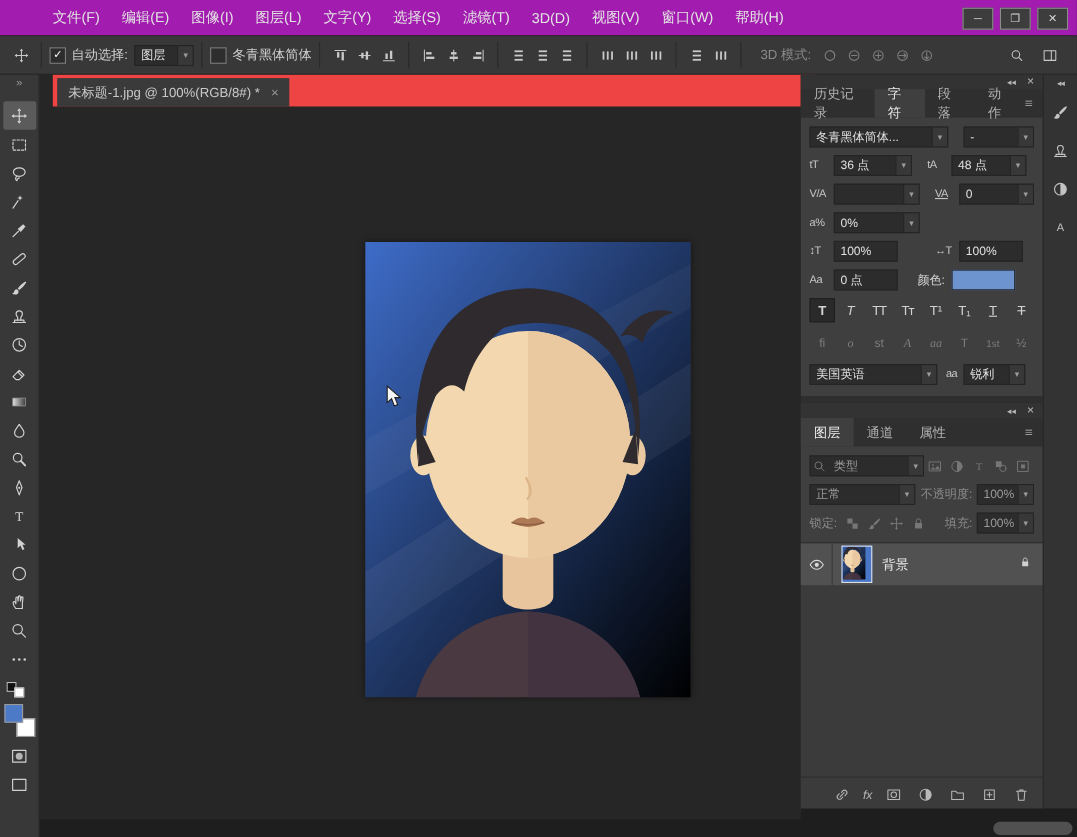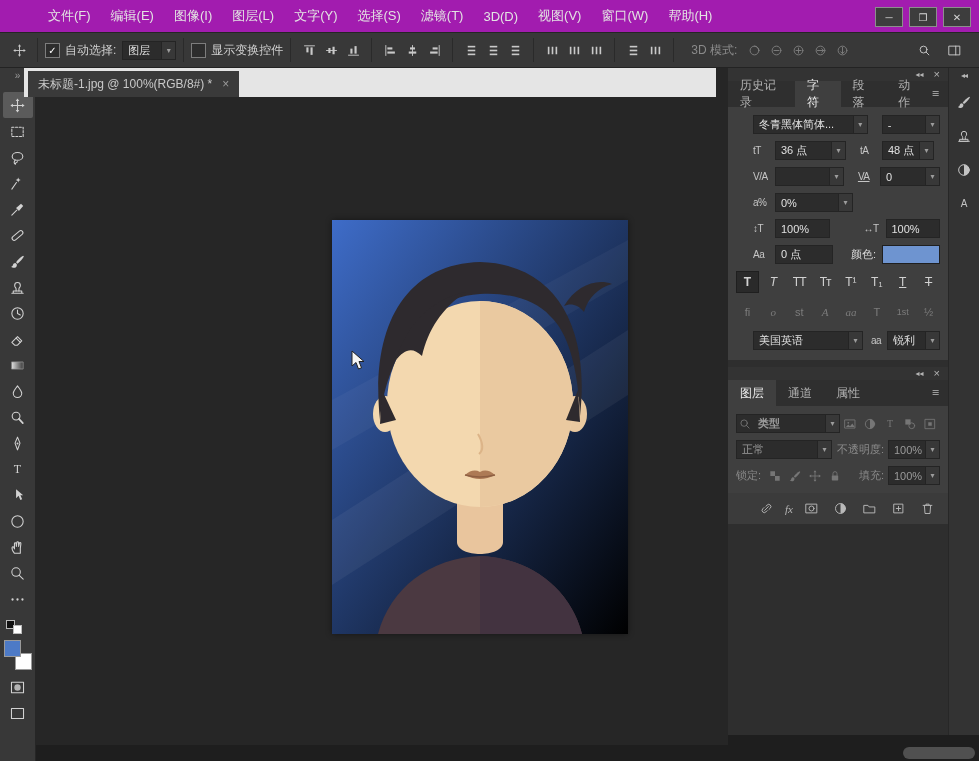--- a/index.html
+++ b/index.html
@@ -31,21 +31,21 @@
   .tool svg.ic{width:17px;height:17px;}
   .defswatch{position:relative;width:16px;height:14px;margin:8px 0 2px -8px;flex:none;}
   .defswatch .b{position:absolute;width:7px;height:7px;border:1px solid #bbb;}
   .defswatch .b.w{right:0;bottom:0;background:#fff;}
   .defswatch .b.k{left:0;top:0;background:#111;}
   .swatches{position:relative;width:28px;height:30px;margin:4px 0;flex:none;}
   .swatches .sq{position:absolute;width:17px;height:17px;border:1px solid #9a9a9a;box-sizing:border-box;}
   .swatches .fg{left:0;top:0;z-index:2;}
   .swatches .bg{right:0;bottom:0;background:#fff;}
   
-  .tabbar{position:absolute;left:24px;top:68px;width:692px;height:29px;background:#e5e5e5;}
+  .tabbar{position:absolute;left:48px;top:68px;width:692px;height:29px;background:#ef4444;}
   .doctab{position:absolute;left:4px;top:3px;height:26px;background:#3a3a3a;display:flex;align-items:center;gap:10px;padding:0 10px;font-size:12px;color:#c9c9c9;}
   .doctab .x{color:#9a9a9a;font-size:12px;}
   .canvas{position:absolute;left:36px;top:97px;width:692px;height:648px;background:#262626;}
   .artwork{position:absolute;left:296px;top:123px;width:296px;height:414px;box-shadow:0 0 6px rgba(0,0,0,.45);}
   .cursor{position:absolute;left:315px;top:253px;width:14px;height:20px;z-index:5;}
   
   .bottomzone{position:absolute;left:36px;top:745px;width:943px;height:16px;background:#1e1e1e;}
   .dockunder{position:absolute;left:728px;top:735px;width:251px;height:12px;background:#1e1e1e;}
   .hthumb{position:absolute;right:4px;top:2px;width:72px;height:12px;background:#505050;border-radius:6px;}
   
@@ -55,21 +55,21 @@
   .strip-collapse{font-size:8px;color:#b5b5b5;letter-spacing:-1px;}
   .dock-strip svg.ic{width:16px;height:16px;}
   .pgroup{background:#3f3f3f;}
   .phead{height:13px;background:#333;display:flex;justify-content:flex-end;align-items:center;gap:10px;padding:0 8px;font-size:8px;color:#b5b5b5;}
   .phead .xg{font-size:11px;line-height:11px;}
   .ptabs{display:flex;height:26px;background:#2f2f2f;font-size:12px;font-family:Liberation Serif, serif;}
   .ptab{padding:0 12px;display:flex;align-items:center;color:#b2b2b2;}
   .ptab.active{background:#3f3f3f;color:#ececec;}
   .pmenu{margin-left:auto;padding-right:9px;display:flex;align-items:center;color:#bdbdbd;font-size:13px;}
   .ppad{padding:8px;font-size:11px;}
-  .cp-row{display:flex;align-items:center;margin-bottom:7px;margin-left:17px;}
+  .cp-row{display:flex;align-items:center;margin-bottom:7px;}
   .cp-ic{width:22px;color:#c6c6c6;font-size:10px;flex:none;letter-spacing:-.5px;}
   .cp-gap{width:14px;flex:none;}
   .tglrow{display:flex;gap:3px;margin-bottom:8px;}
   .tgl{width:21px;height:20px;display:flex;align-items:center;justify-content:center;color:#d2d2d2;font-size:12px;border:1px solid transparent;}
   .tgl.on{background:#2a2a2a;border-color:#1f1f1f;}
   .tgl.it{font-style:italic;}
   .tgl.un{text-decoration:underline;}
   .tgl.st{text-decoration:line-through;}
   .feat{color:#7c7c7c;font-size:11px;}
   .feat.scr{font-style:italic;font-family:"Liberation Serif",serif;}
@@ -77,21 +77,21 @@
   .lay-row{display:flex;align-items:center;margin-bottom:7px;}
   .iconbtn{width:20px;height:18px;display:flex;align-items:center;justify-content:center;color:#b9b9b9;flex:none;}
   .iconbtn.dim{color:#767676;}
   .iconbtn svg.ic{width:14px;height:14px;}
   .layerlist{background:#3b3b3b;border-top:1px solid #2c2c2c;border-bottom:1px solid #2c2c2c;height:212px;}
   .layer{height:38px;background:#515151;display:flex;align-items:center;}
   .eyecell{width:28px;align-self:stretch;display:flex;align-items:center;justify-content:center;border-right:1px solid #3a3a3a;color:#d8d8d8;flex:none;}
   .thumb{width:26px;height:32px;border:1px solid #dedede;margin-left:8px;flex:none;overflow:hidden;background:#4a76c8;}
   .lname{margin-left:9px;font-size:12px;color:#eaeaea;flex:1;}
   .llock{margin-right:10px;color:#d0d0d0;}
-  .lbb{height:31px;background:#3b3b3b;display:flex;align-items:center;gap:9px;padding:0 28px;color:#b5b5b5;font-family:Liberation Serif, serif;}
+  .lbb{height:31px;background:#3b3b3b;display:flex;align-items:center;justify-content:flex-end;gap:9px;padding:0 10px;color:#b5b5b5;}
   .lbb svg.ic{width:15px;height:15px;}
   .fxtxt{font-size:11px;font-style:italic;color:#b5b5b5;}
   .swc{height:17px;width:56px;border:1px solid #1f1f1f;}
 </style>
 </head>
 <body>
 
 <svg width="0" height="0" style="position:absolute" aria-hidden="true">
   <defs>
     <linearGradient id="bgGrad" x1="0" y1="0" x2="1" y2="1">
@@ -355,21 +355,21 @@
       </span>
     <span class="osep"></span>
     <span class="cb">✓</span>
     <span class="lbl" style="margin-right:6px;">自动选择:</span>
     <span class="combo" style="width:54px;">
       <span class="val">图层</span>
       <span class="arr">▾</span>
     </span>
     <span class="osep"></span>
     <span class="cb" style="background:#2d2d2d;"></span>
-    <span class="lbl">显示变换控件</span>
+    <span class="lbl">冬青黑体简体</span>
     <span class="osep"></span>
     <span class="obtn">
         <svg class="ic">
           <use href="#sym-align-top"></use>
         </svg>
       </span>
     <span class="obtn">
         <svg class="ic">
           <use href="#sym-align-midv"></use>
         </svg>
@@ -649,21 +649,21 @@
             </span>
           </div>
           <div class="cp-row">
             <span class="cp-ic">tT</span>
             <span class="combo" style="width:71px;">
               <span class="val">36 点</span>
               <span class="arr">▾</span>
             </span>
             <span class="cp-gap"></span>
             <span class="cp-ic">tA</span>
-            <span class="combo" style="width:52px;justify-content:space-between;">
+            <span class="combo" style="width:68px;justify-content:space-between;">
               <span class="val">48 点</span>
               <span class="arr">▾</span>
             </span>
           </div>
           <div class="cp-row">
             <span class="cp-ic">V/A</span>
             <span class="combo" style="width:78px;">
               <span class="val"></span>
               <span class="arr">▾</span>
             </span>
@@ -748,21 +748,21 @@
           <span class="pmenu">≡</span>
         </div>
         <div class="ppad" style="padding-bottom:0;">
           <div class="lay-row">
             <span class="combo" style="width:104px;">
               <span class="iconbtn dim" style="width:16px;">
                   <svg class="ic">
                     <use href="#sym-search"></use>
                   </svg>
                 </span>
-              <span class="val" style="color:#9a9a9a;font-weight:bold;">类型</span>
+              <span class="val" style="color:#9a9a9a;">类型</span>
               <span class="arr">▾</span>
             </span>
             <span style="flex:1;"></span>
             <span class="iconbtn dim">
                 <svg class="ic">
                   <use href="#sym-image"></use>
                 </svg>
               </span>
             <span class="iconbtn dim">
                 <svg class="ic">
@@ -818,20 +818,38 @@
                 <svg class="ic">
                   <use href="#sym-lock"></use>
                 </svg>
               </span>
             <span style="flex:1;"></span>
             <span class="dimlbl" style="margin-right:4px;">填充:</span>
             <span class="combo" style="width:52px;">
               <span class="val" style="color:#9a9a9a;">100%</span>
               <span class="arr">▾</span>
             </span>
+          </div>
+        </div>
+        <div class="layerlist">
+          <div class="layer">
+            <span class="eyecell">
+                <svg class="ic" style="width:15px;height:15px;">
+                  <use href="#sym-eye"></use>
+                </svg>
+              </span>
+            <span class="thumb">
+              <svg viewBox="30 20 236 380" width="24" height="30" preserveAspectRatio="xMidYMid slice">
+                  <use href="#avatar"></use>
+                </svg>
+            </span>
+            <span class="lname">背景</span>
+            <span class="llock"><svg class="ic" style="width:12px;height:12px;">
+                  <use href="#sym-lock"></use>
+                </svg></span>
           </div>
         </div>
         <div class="lbb">
           <span class="iconbtn">
               <svg class="ic">
                 <use href="#sym-link"></use>
               </svg>
             </span>
           <span class="fxtxt">fx</span>
           <span class="iconbtn">

